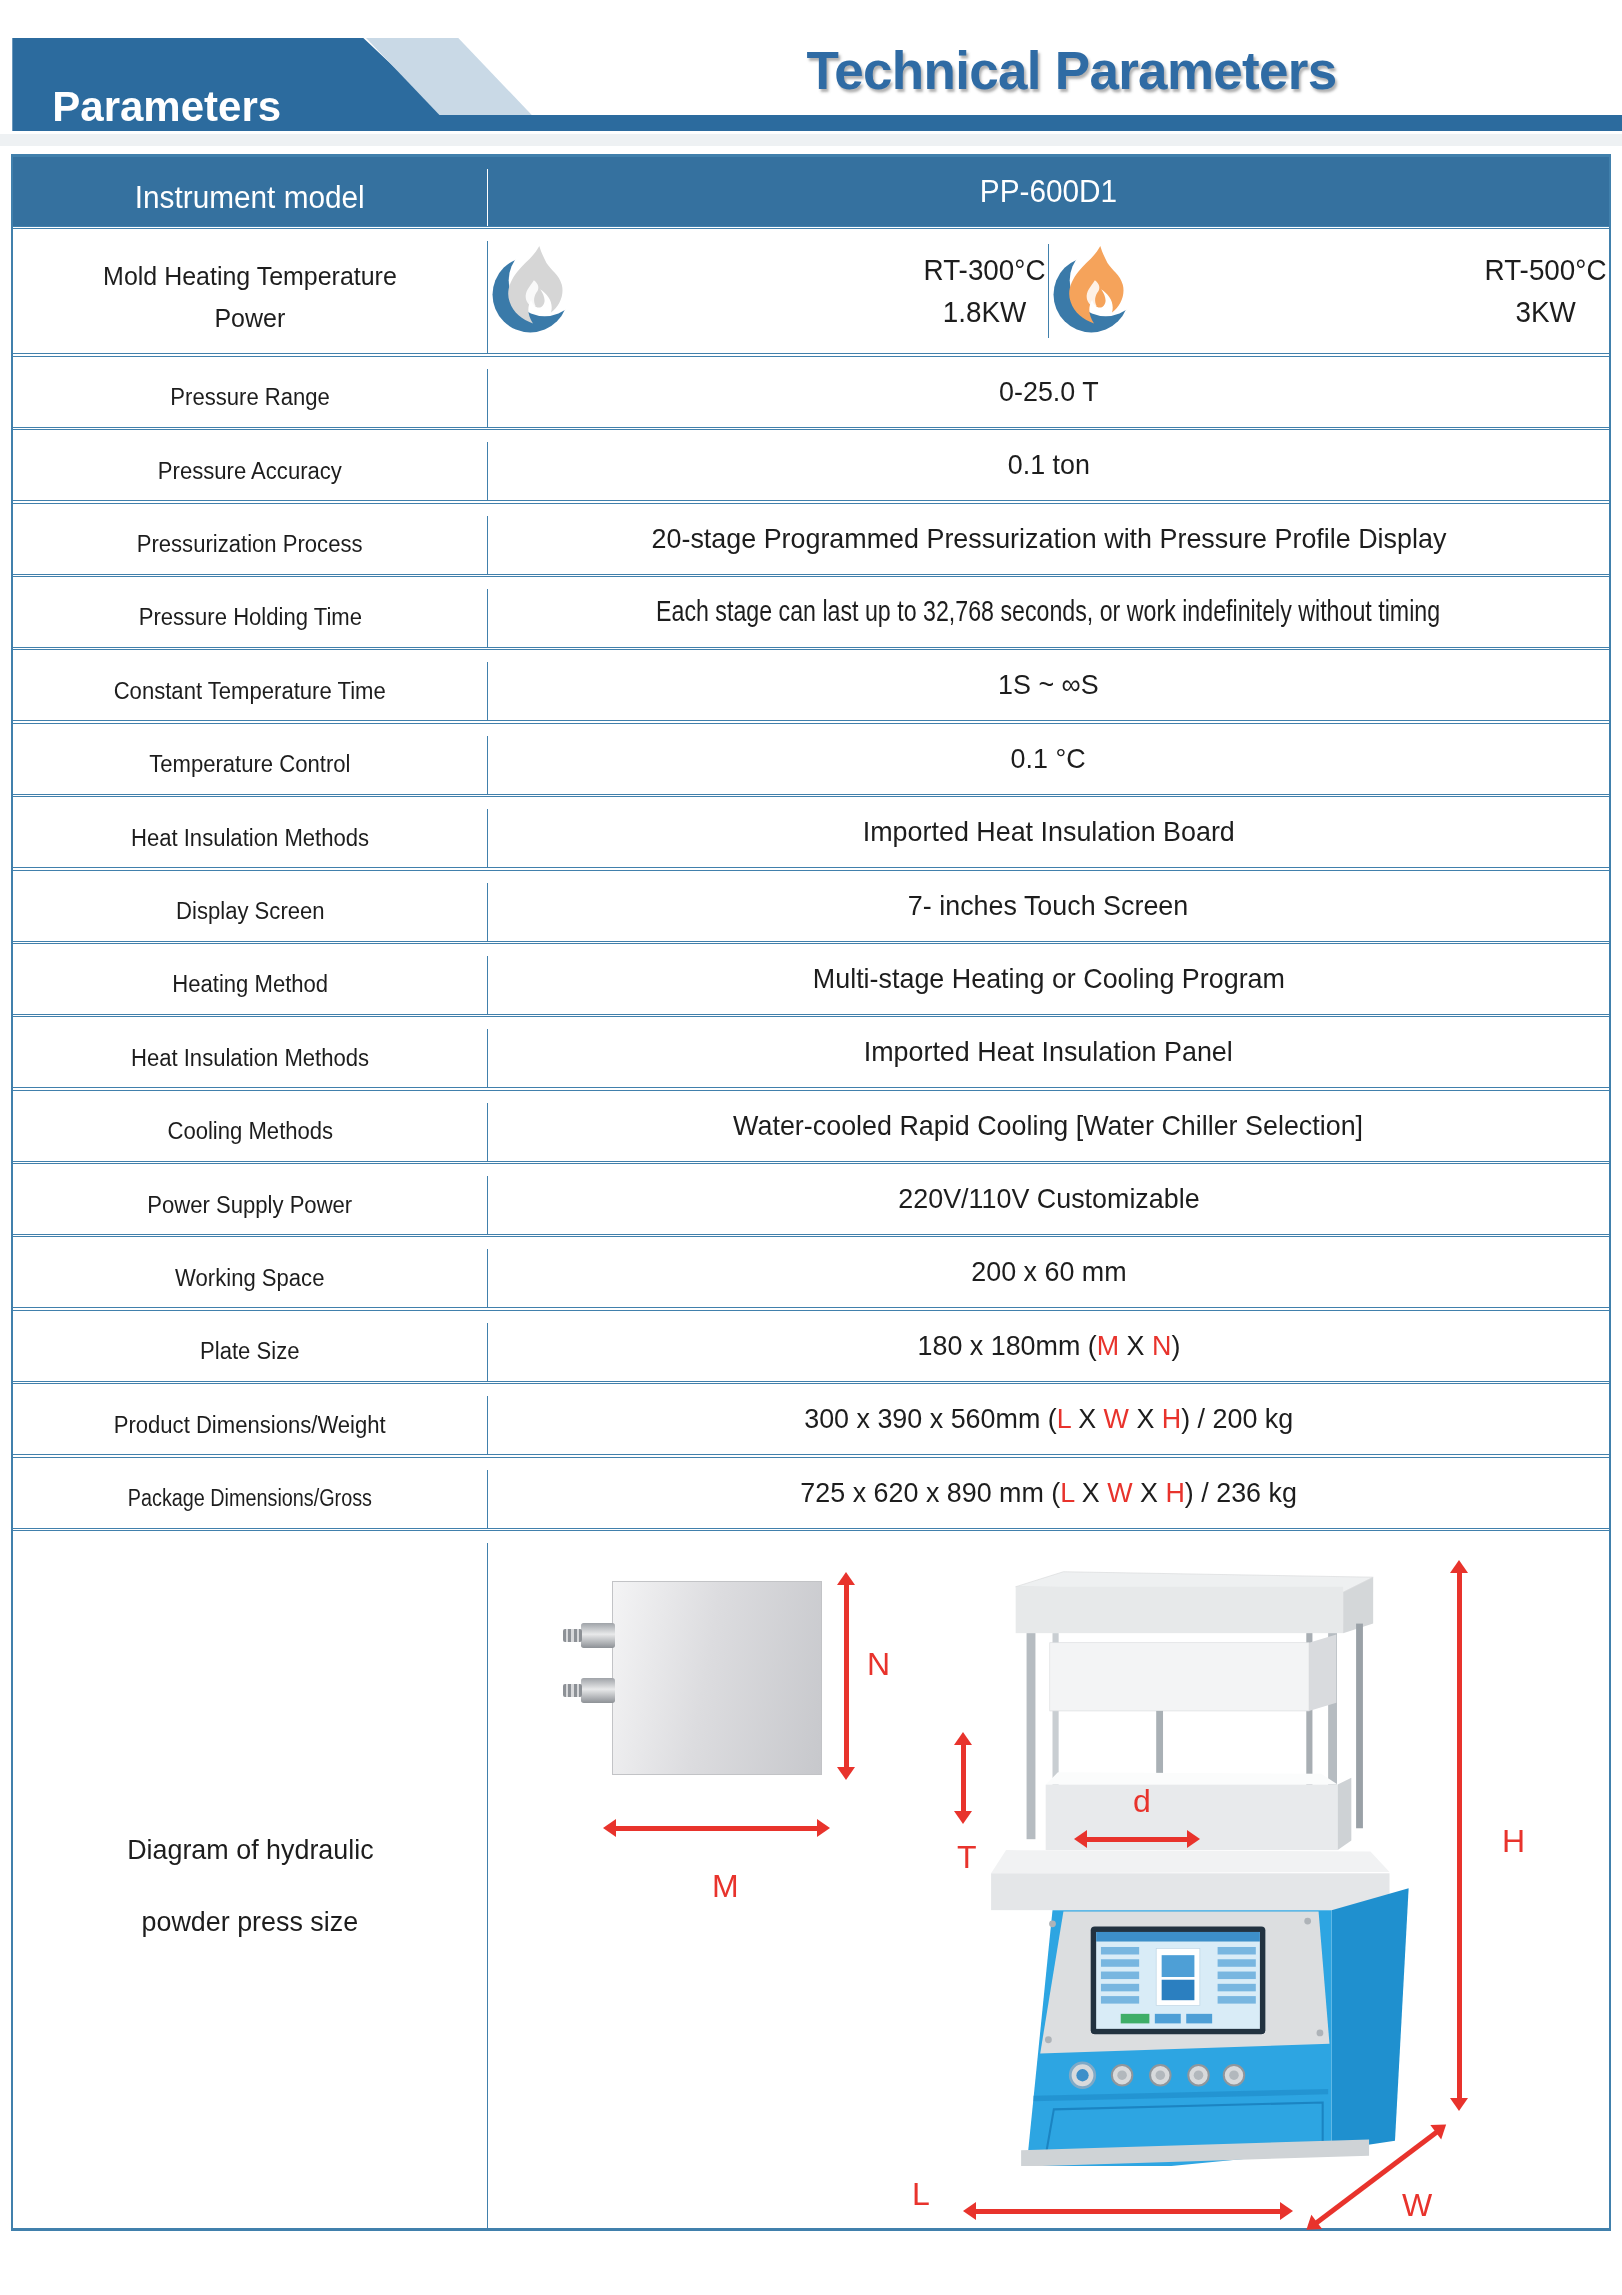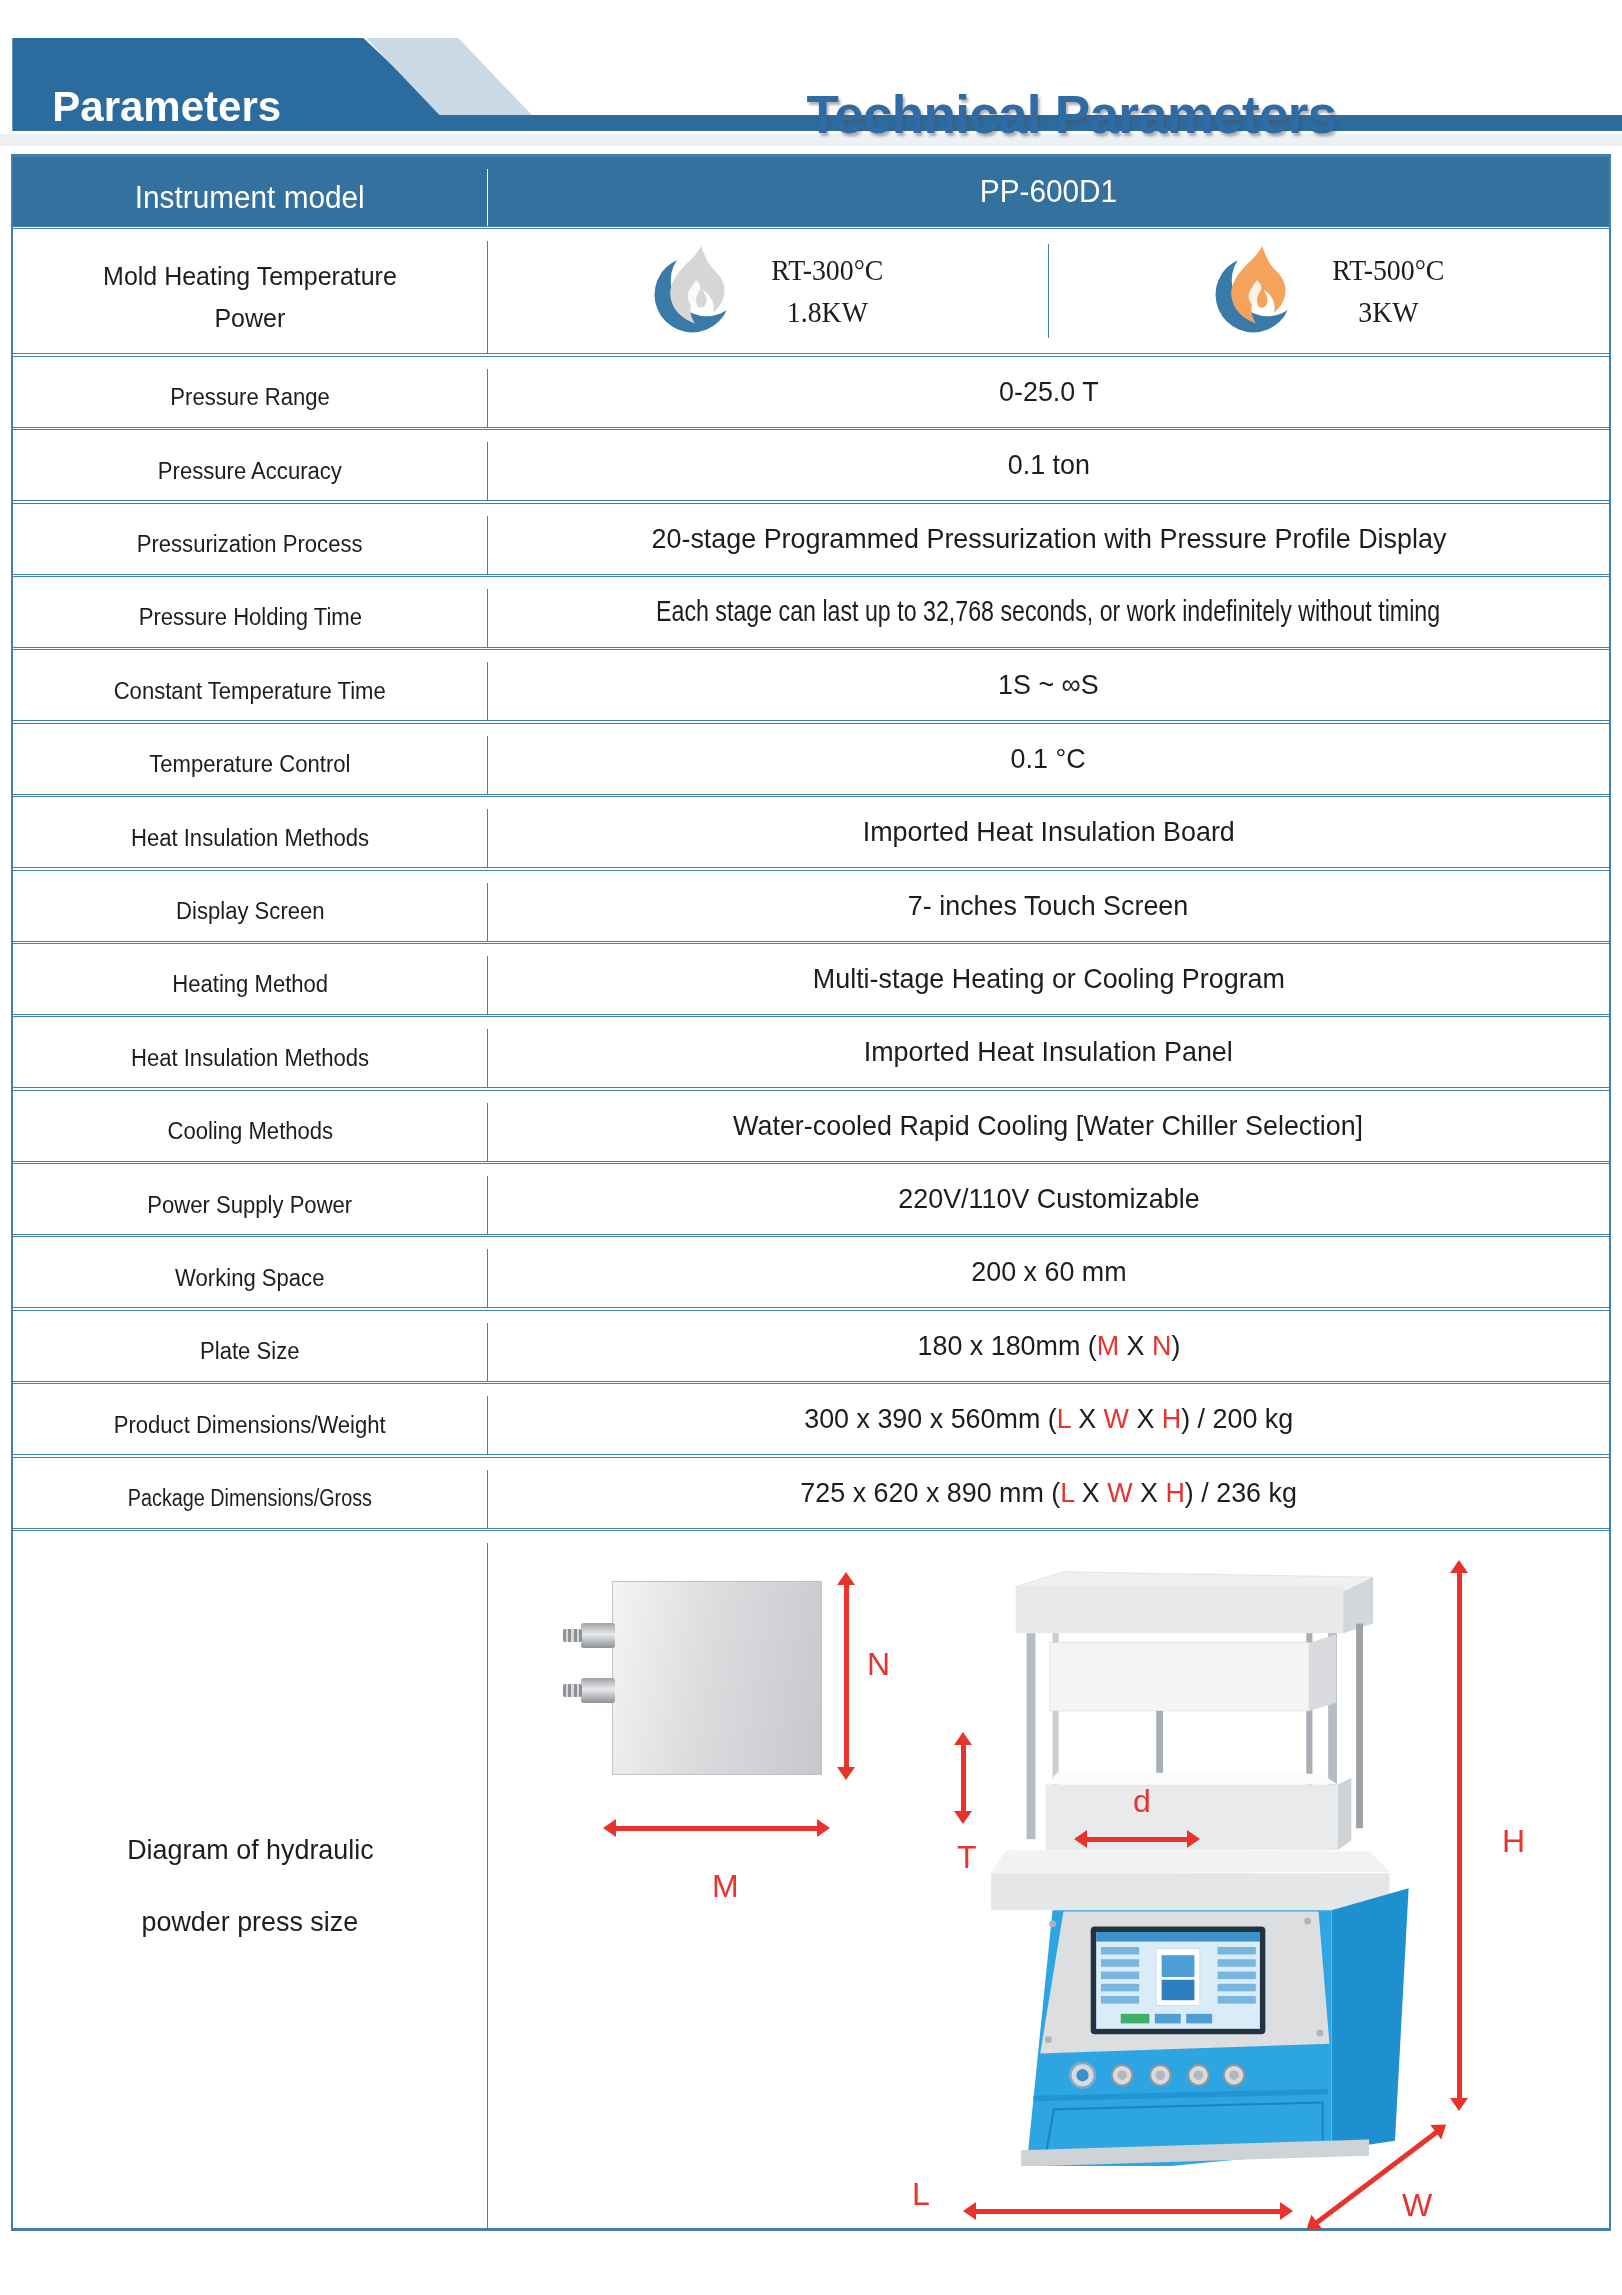--- a/index.html
+++ b/index.html
@@ -8,35 +8,35 @@
 
   
   .banner-dark{left:12.3px;top:38px;width:450px;height:93px;background:#2c6b9e;
     clip-path:polygon(0 0,78% 0,100% 100%,0 100%);display:flex;align-items:flex-end;}
   .banner-dark span{color:#fff;font-weight:bold;font-size:42px;padding-left:40px;letter-spacing:0px;}
   .banner-light{left:366px;top:38px;width:181px;height:93px;background:#c9d9e6;
     clip-path:polygon(0 0,51% 0,100% 100%,49% 100%);}
   .banner-bar{left:423px;top:115px;width:1200px;height:16.4px;background:#2c6b9e;}
   .header-strip{left:0;top:134px;width:1623px;height:12.3px;background:#eef1f3;}
   .page-title{left:778px;top:40px;width:587px;text-align:center;font-size:53px;font-weight:bold;
-    color:#2f6ba4;letter-spacing:-0.7px;text-shadow:2px 2.7px 2.7px rgba(80,80,80,.45);margin-top:44px;}
+    color:#2f6ba4;letter-spacing:-0.7px;text-shadow:2px 2.7px 2.7px rgba(80,80,80,.45);}
 
   
   .spec-table{left:11px;top:154px;width:1600px;height:2077px;border:2px solid #4180ac;
     box-sizing:border-box;display:flex;flex-direction:column;gap:1.4px;background:#fff;}
   .t-row{display:flex;border-top:1.4px solid #4180ac;border-bottom:1.4px solid #4180ac;box-sizing:border-box;background:#fff;flex:0 0 auto;}
   .t-row .lbl{width:475px;flex:0 0 475px;display:flex;flex-direction:column;align-items:center;justify-content:center;
     border-right:1.4px solid #4180ac;box-sizing:border-box;text-align:center;margin-top:12px;}
   .t-row .val{flex:1;display:flex;align-items:center;justify-content:center;text-align:center;}
   .head-row{background:#35719f;height:71px;}
   .head-row .lbl{border-right:1.4px solid #fff;color:#fff;font-size:31px;}
   .head-row .val{color:#fff;font-size:31px;}
   .flame-row{height:126px;font-size:29px;}
   .flame-row .lbl{font-size:26px;line-height:1.62;}
-  .flame-cell{flex:1;display:flex;align-items:center;justify-content:center;gap:29px;font-family:Liberation Serif, serif;}
+  .flame-cell{flex:1;display:flex;align-items:center;justify-content:space-between;gap:29px;}
   .flame-cell + .flame-cell{border-left:1.4px solid #4180ac;}
   .flame-txt{display:flex;flex-direction:column;gap:9.6px;text-align:center;}
   .flame-ico{width:90px;height:94px;flex:0 0 90px;}
   .data-row{height:72px;font-size:28px;}
   .data-row .lbl{font-size:23px;}
   .txt{display:inline-block;transform:scaleX(.96);white-space:nowrap;}
   .narrowv{transform:scaleX(.80);font-size:29px;}
   .narrowl{transform:scaleX(.86);}
   .red{color:#e8332c;}
 

